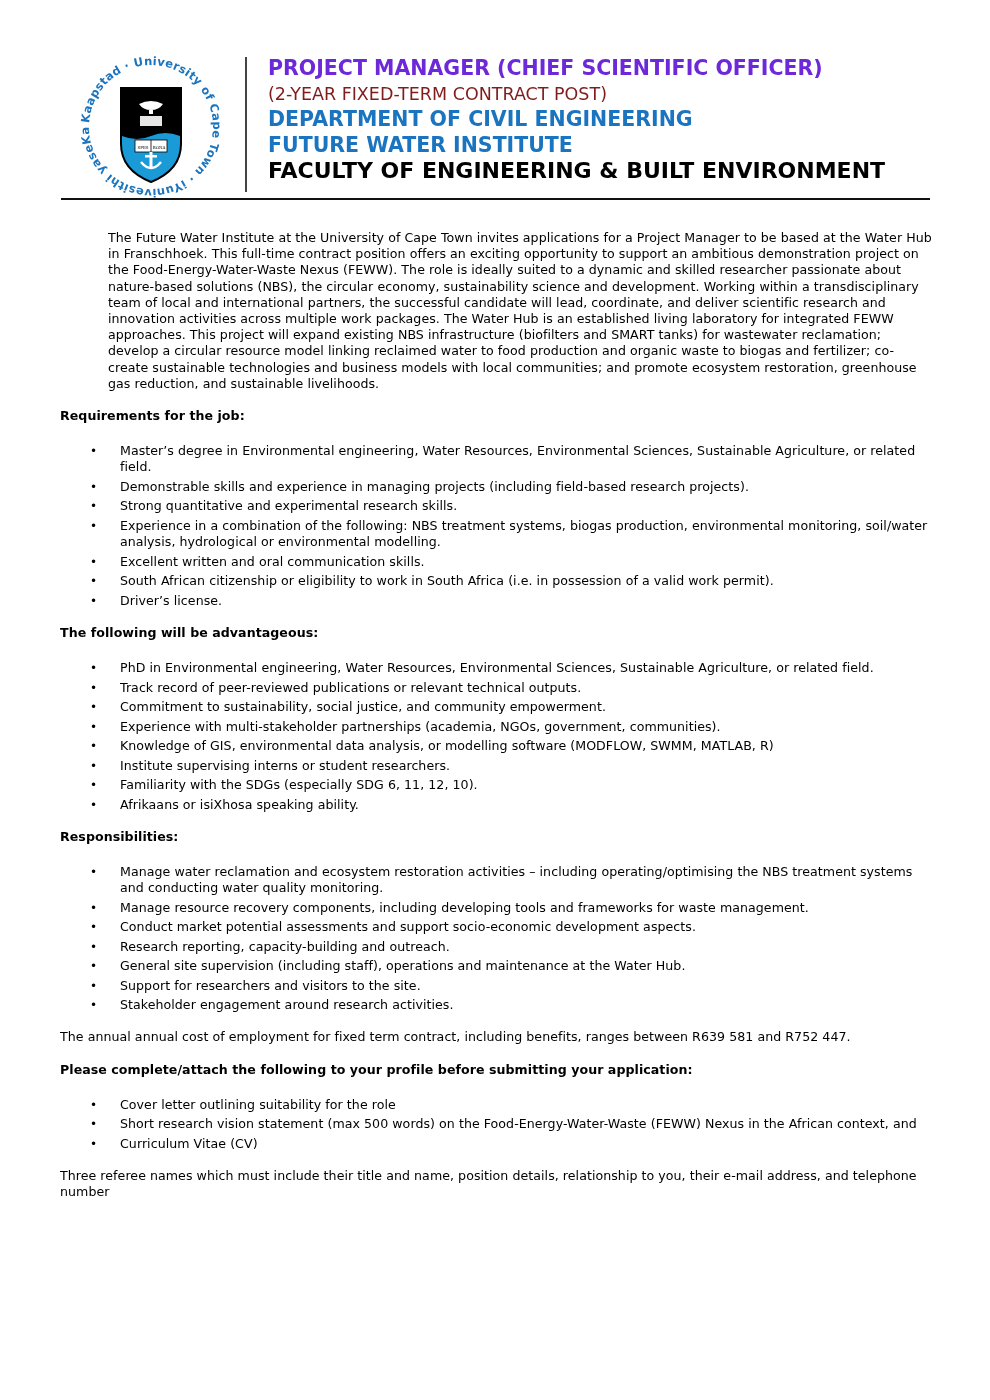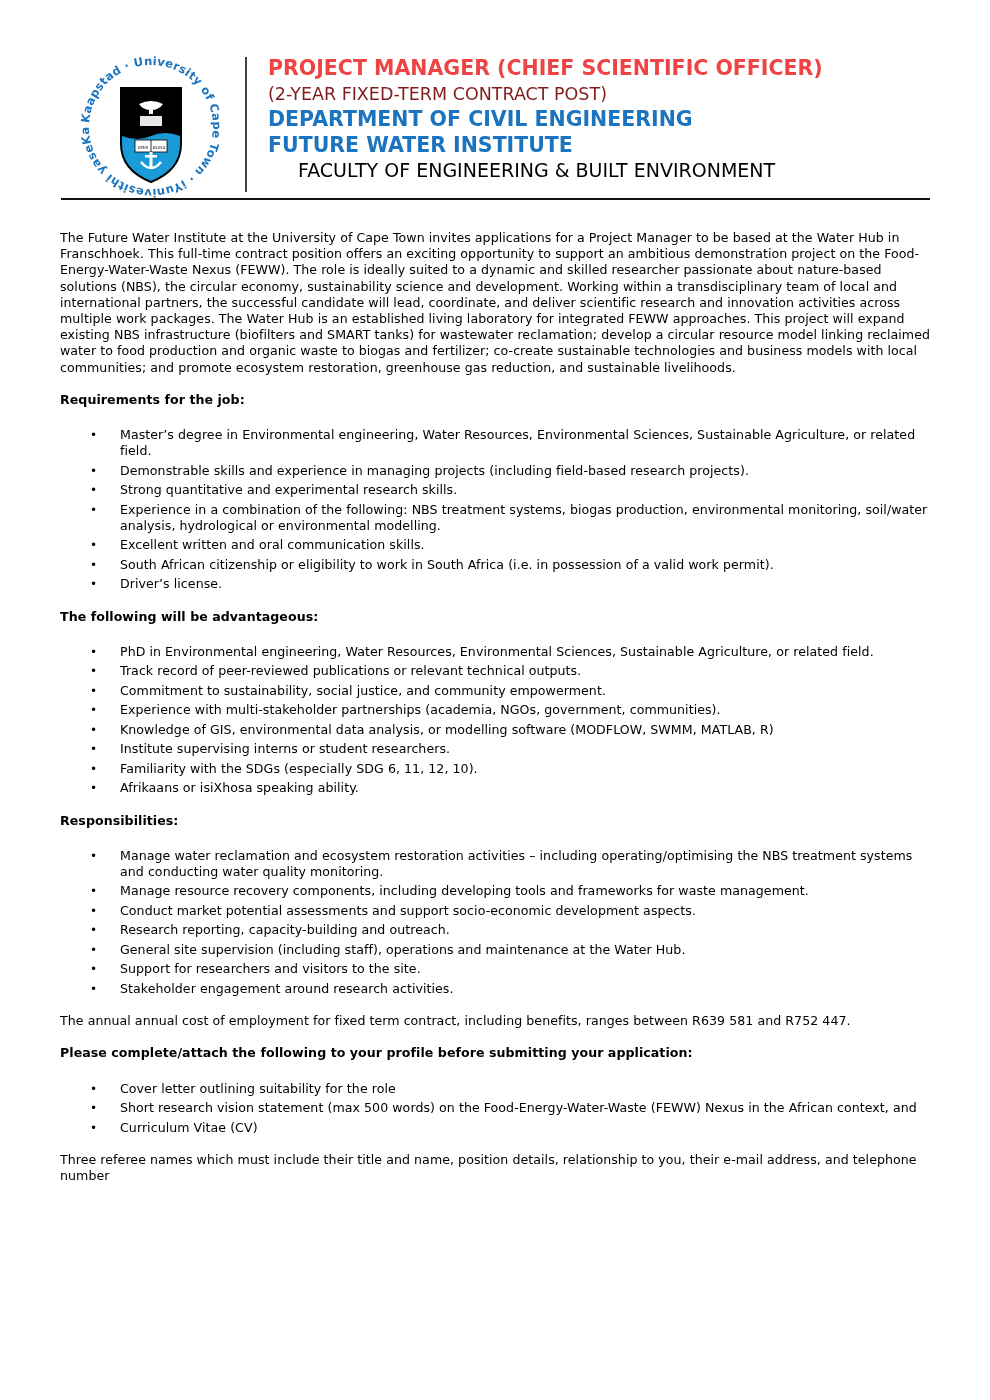--- a/index.html
+++ b/index.html
@@ -49,36 +49,35 @@
       left: 207px;
       top: 6px;
     }
     .t-line {
       white-space: nowrap;
       line-height: 25.5px;
     }
     .t-main {
       font-weight: bold;
       font-size: 20.5px;
-      color: #ef4444;
+      color: #6d28d9;
     }
     .t-sub {
       font-size: 17.5px;
       color: #7f1d1d;
     }
     .t-blue {
       font-weight: bold;
       font-size: 20.5px;
       color: #1a74bf;
     }
     .t-faculty {
-      font-weight: normal;
-      font-size: 19px;
+      font-weight: bold;
+      font-size: 22px;
       color: #000;
-      margin-left: 30px;
     }
     .h-rule {
       position: absolute;
       left: 61px;
       top: 198px;
       width: 869px;
       height: 2px;
       background: #111;
     }
     
@@ -90,20 +89,21 @@
       font-size: 12.6px;
       line-height: 16.2px;
       letter-spacing: 0.05px;
     }
     p {
       margin: 0 0 16px 0;
     }
     .intro {
       margin-bottom: 16px;
       text-align: left;
+      margin-left: 48px;
     }
     .section-heading {
       font-weight: bold;
       margin: 8px 0 19px 0;
     }
     ul {
       list-style: none;
       margin: 0 0 16px 0;
       padding: 0;
     }

